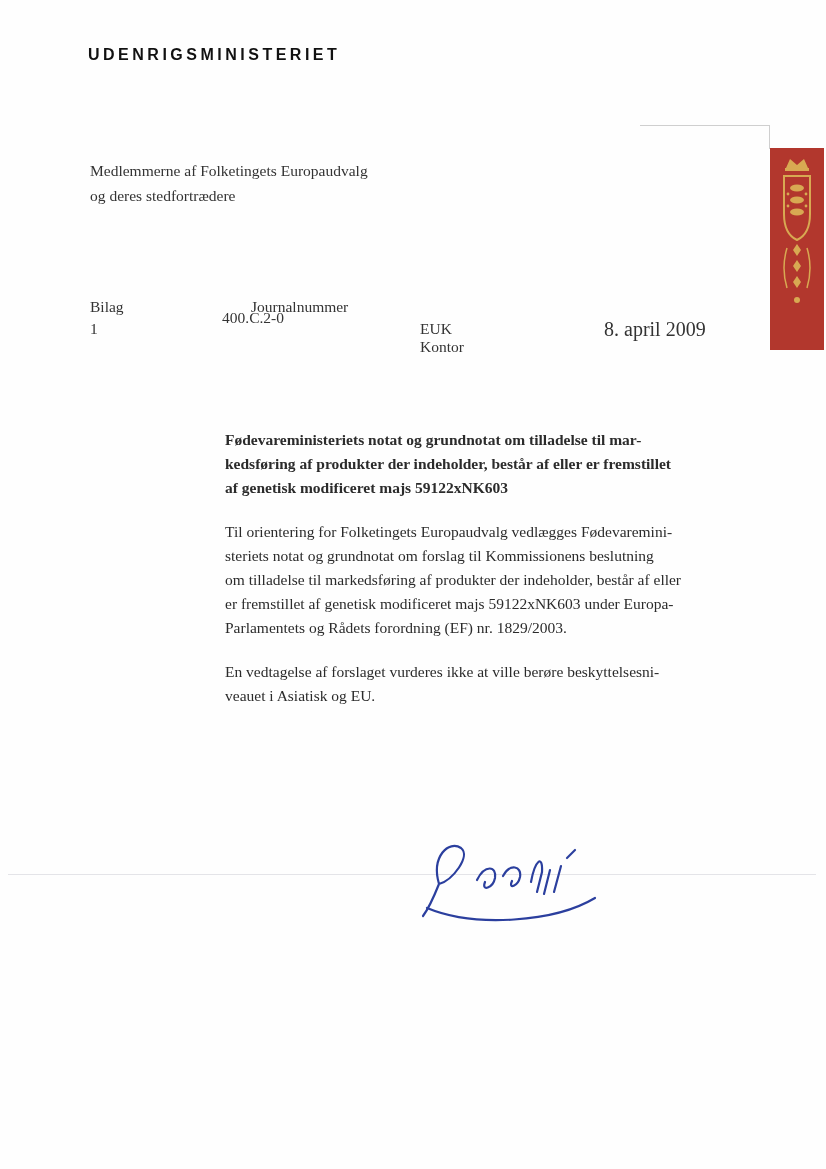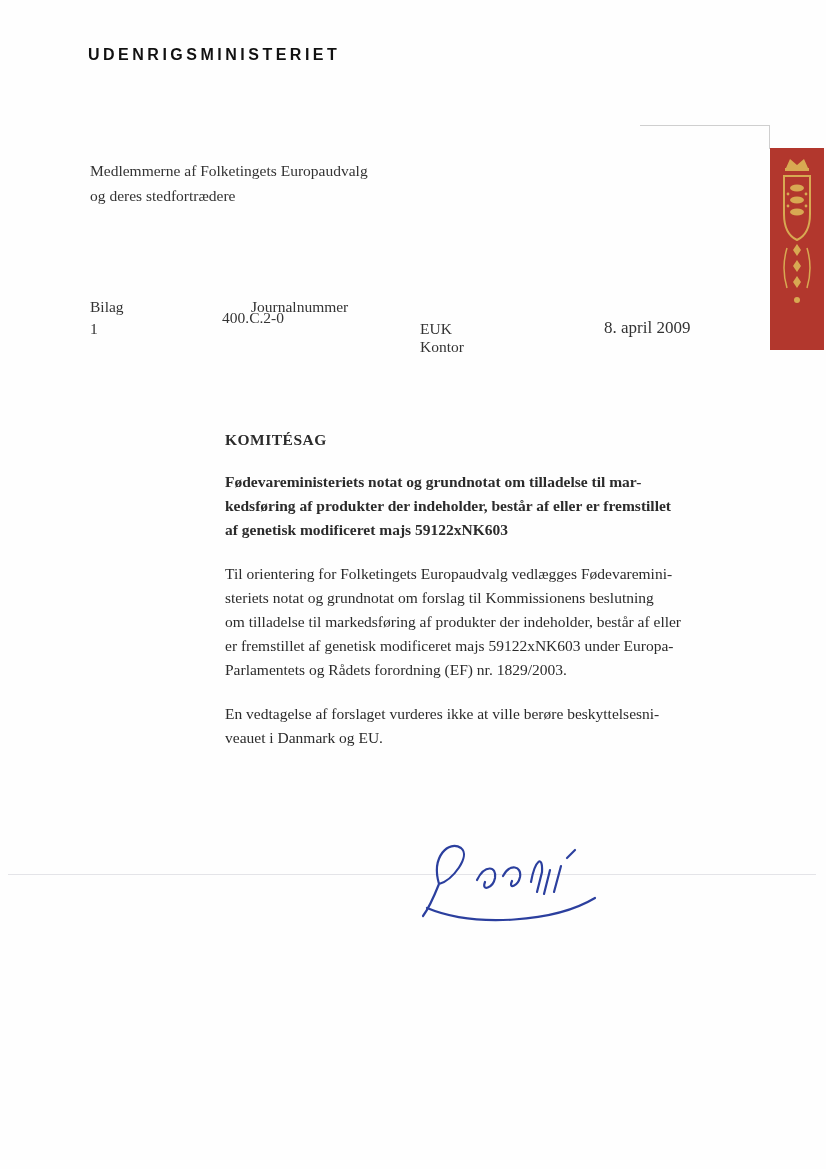--- a/index.html
+++ b/index.html
@@ -36,21 +36,21 @@
     color:#3a3a3a;
   }
   .meta-label{
     font-size:15.5px;color:#333;
   }
   .meta-value{
     font-size:15.5px;color:#333;
   }
   .date{
     left:604px;top:318px;
-    font-size:17px;color:#333;
+    font-size:20px;color:#333;
   }
   .body-block{
     left:225px;top:428px;width:524px;
     font-size:15.5px;
     line-height:24px;
     color:#2b2b2b;
   }
   .body-block p{margin:0 0 20px 0;white-space:pre-line;}
   .case-type{
     font-weight:bold;
@@ -122,31 +122,30 @@
 
   <div class="abs meta-label" style="left:222px;top:298px;margin-left:29px;">Journalnummer</div>
   <div class="abs meta-value" style="left:222px;top:309px;">400.C.2-0</div>
 
   <div class="abs meta-label" style="left:420px;top:298px;margin-top:40px;">Kontor</div>
   <div class="abs meta-value" style="left:420px;top:320px;">EUK</div>
 
   <div class="abs date">8. april 2009</div>
 
   <div class="abs body-block">
-    <p class="case-type">KOMITÉSAG</p>
     <p class="subject">Fødevareministeriets notat og grundnotat om tilladelse til mar-
 kedsføring af produkter der indeholder, består af eller er fremstillet
 af genetisk modificeret majs 59122xNK603</p>
     <p>Til orientering for Folketingets Europaudvalg vedlægges Fødevaremini-
 steriets notat og grundnotat om forslag til Kommissionens beslutning
 om tilladelse til markedsføring af produkter der indeholder, består af eller
 er fremstillet af genetisk modificeret majs 59122xNK603 under Europa-
 Parlamentets og Rådets forordning (EF) nr. 1829/2003.</p>
     <p>En vedtagelse af forslaget vurderes ikke at ville berøre beskyttelsesni-
-veauet i Danmark og EU.</p>
+veauet i Asiatisk og EU.</p>
   </div>
 
   <div class="abs fold-line"></div>
 
   <div class="abs signature">
     <svg width="210" height="95" viewBox="0 0 210 95">
       <g fill="none" stroke="#2b3f9e" stroke-width="2.2" stroke-linecap="round">
 
         <path d="M34 52 C26 24 44 8 56 16 C66 24 48 48 34 52 C30 62 24 76 18 84"></path>
 

